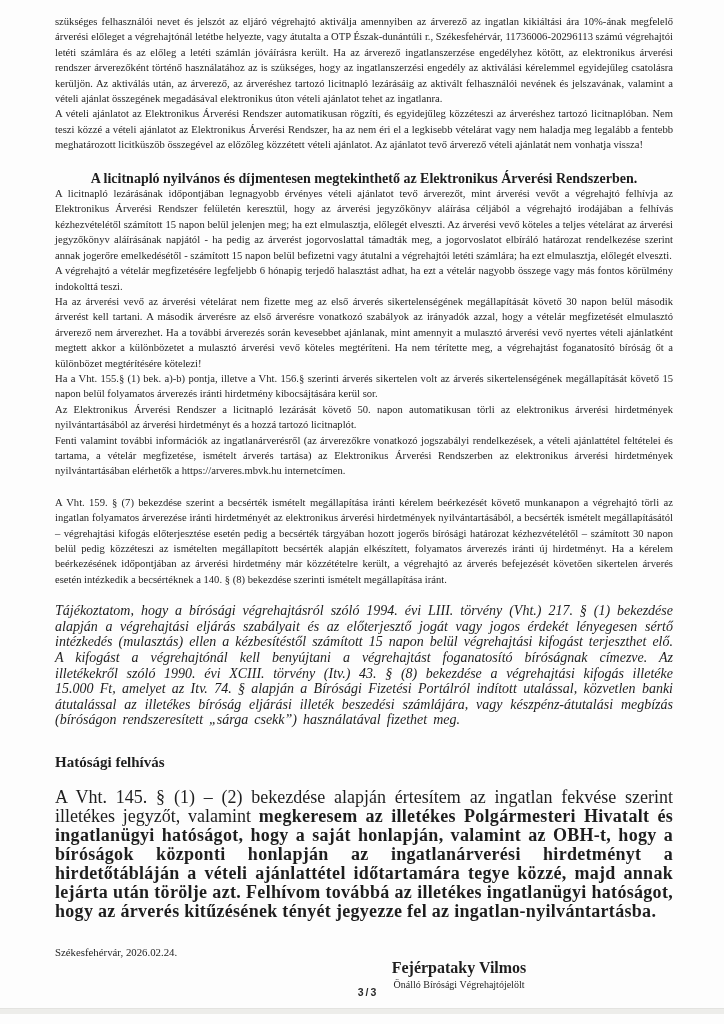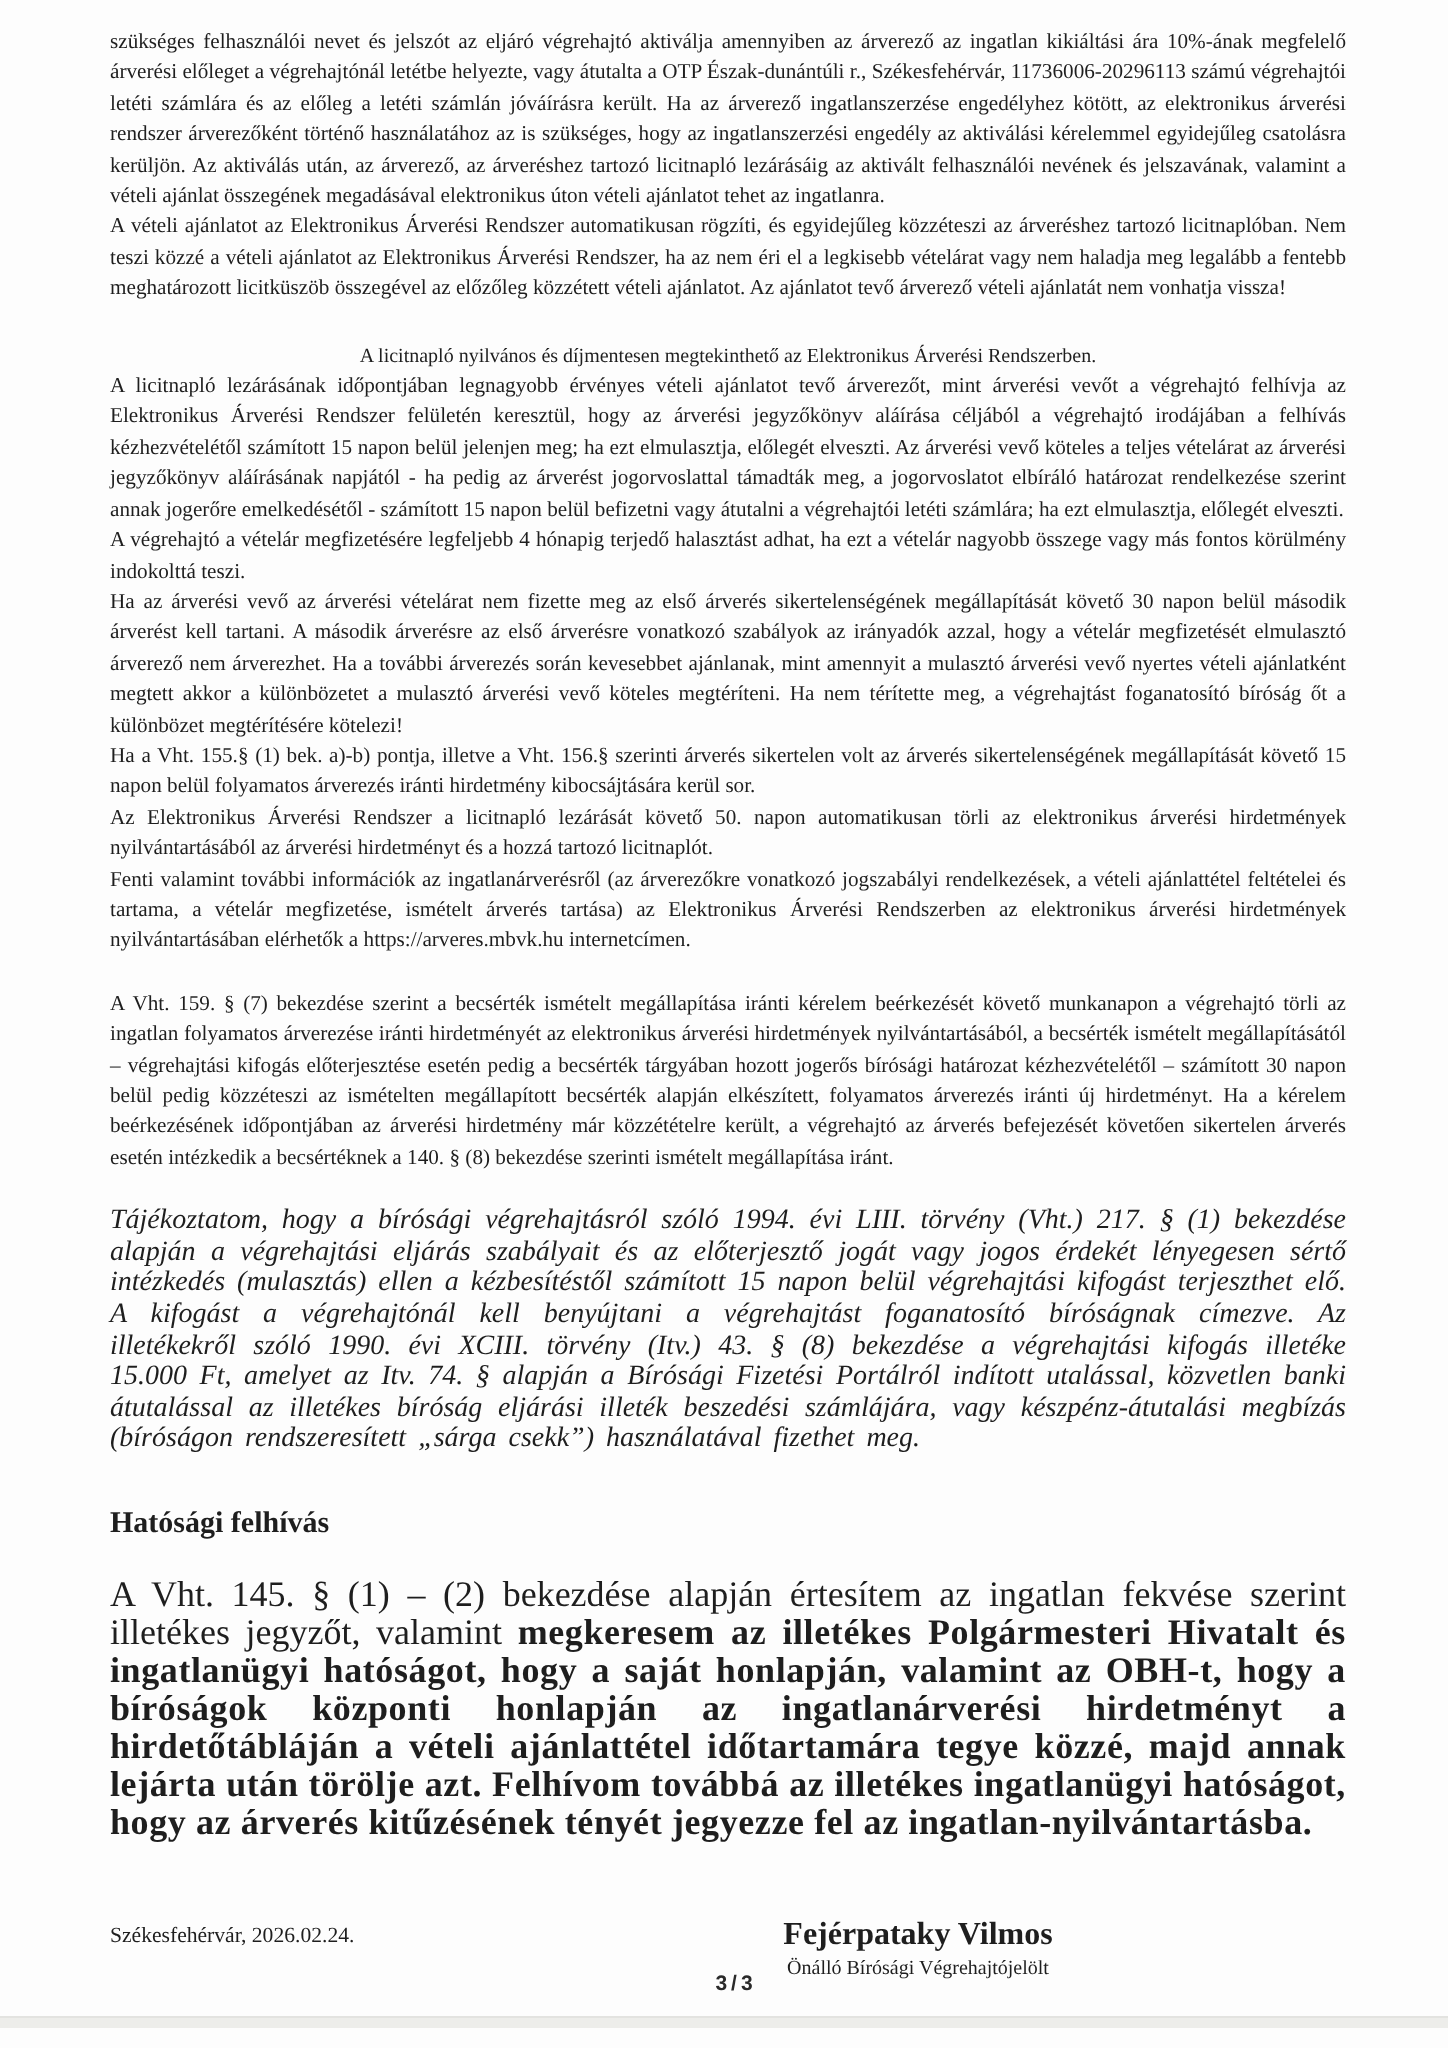--- a/index.html
+++ b/index.html
@@ -22,22 +22,22 @@
   .para {
     font-size: 10.6px;
     line-height: 15.4px;
     text-align: justify;
     margin: 0;
   }
   .para + .para { margin-top: 0; }
   .gap-sm { height: 16px; }
   .heading-inline {
     margin-top: 18px;
-    font-size: 10px;
-    font-weight: normal;
+    font-size: 14px;
+    font-weight: bold;
     text-align: center;
     line-height: 15.4px;
   }
   .italic-note {
     font-style: italic;
     font-size: 14px;
     line-height: 15.6px;
     text-align: justify;
     word-spacing: 2.5px;
   }
@@ -58,21 +58,21 @@
   }
   .sig-area {
     position: relative;
     margin-top: 25px;
     height: 70px;
     font-size: 10.8px;
   }
   .date-line {
     position: absolute;
     left: 0;
-    top: 16px;
+    top: 0;
   }
   .sig-block {
     position: absolute;
     left: 272px;
     top: 13px;
     width: 264px;
     text-align: center;
   }
   .sig-name {
     font-weight: bold;
@@ -109,21 +109,21 @@
 
 <div class="page">
   <div class="content">
 
     <p class="para">szükséges felhasználói nevet és jelszót az eljáró végrehajtó aktiválja amennyiben az árverező az ingatlan kikiáltási ára 10%-ának megfelelő árverési előleget a végrehajtónál letétbe helyezte, vagy átutalta a OTP Észak-dunántúli r., Székesfehérvár, 11736006-20296113 számú végrehajtói letéti számlára és az előleg a letéti számlán jóváírásra került. Ha az árverező ingatlanszerzése engedélyhez kötött, az elektronikus árverési rendszer árverezőként történő használatához az is szükséges, hogy az ingatlanszerzési engedély az aktiválási kérelemmel egyidejűleg csatolásra kerüljön. Az aktiválás után, az árverező, az árveréshez tartozó licitnapló lezárásáig az aktivált felhasználói nevének és jelszavának, valamint a vételi ajánlat összegének megadásával elektronikus úton vételi ajánlatot tehet az ingatlanra.</p>
     <p class="para">A vételi ajánlatot az Elektronikus Árverési Rendszer automatikusan rögzíti, és egyidejűleg közzéteszi az árveréshez tartozó licitnaplóban. Nem teszi közzé a vételi ajánlatot az Elektronikus Árverési Rendszer, ha az nem éri el a legkisebb vételárat vagy nem haladja meg legalább a fentebb meghatározott licitküszöb összegével az előzőleg közzétett vételi ajánlatot. Az ajánlatot tevő árverező vételi ajánlatát nem vonhatja vissza!</p>
 
     <div class="heading-inline">A licitnapló nyilvános és díjmentesen megtekinthető az Elektronikus Árverési Rendszerben.</div>
 
     <p class="para">A licitnapló lezárásának időpontjában legnagyobb érvényes vételi ajánlatot tevő árverezőt, mint árverési vevőt a végrehajtó felhívja az Elektronikus Árverési Rendszer felületén keresztül, hogy az árverési jegyzőkönyv aláírása céljából a végrehajtó irodájában a felhívás kézhezvételétől számított 15 napon belül jelenjen meg; ha ezt elmulasztja, előlegét elveszti. Az árverési vevő köteles a teljes vételárat az árverési jegyzőkönyv aláírásának napjától - ha pedig az árverést jogorvoslattal támadták meg, a jogorvoslatot elbíráló határozat rendelkezése szerint annak jogerőre emelkedésétől - számított 15 napon belül befizetni vagy átutalni a végrehajtói letéti számlára; ha ezt elmulasztja, előlegét elveszti.</p>
-    <p class="para">A végrehajtó a vételár megfizetésére legfeljebb 4 hónapig terjedő halasztást adhat, ha ezt a vételár nagyobb összege vagy más fontos körülmény indokolttá teszi.</p>
+    <p class="para">A végrehajtó a vételár megfizetésére legfeljebb 6 hónapig terjedő halasztást adhat, ha ezt a vételár nagyobb összege vagy más fontos körülmény indokolttá teszi.</p>
     <p class="para">Ha az árverési vevő az árverési vételárat nem fizette meg az első árverés sikertelenségének megállapítását követő 30 napon belül második árverést kell tartani. A második árverésre az első árverésre vonatkozó szabályok az irányadók azzal, hogy a vételár megfizetését elmulasztó árverező nem árverezhet. Ha a további árverezés során kevesebbet ajánlanak, mint amennyit a mulasztó árverési vevő nyertes vételi ajánlatként megtett akkor a különbözetet a mulasztó árverési vevő köteles megtéríteni. Ha nem térítette meg, a végrehajtást foganatosító bíróság őt a különbözet megtérítésére kötelezi!</p>
     <p class="para">Ha a Vht. 155.§ (1) bek. a)-b) pontja, illetve a Vht. 156.§ szerinti árverés sikertelen volt az árverés sikertelenségének megállapítását követő 15 napon belül folyamatos árverezés iránti hirdetmény kibocsájtására kerül sor.</p>
     <p class="para">Az Elektronikus Árverési Rendszer a licitnapló lezárását követő 50. napon automatikusan törli az elektronikus árverési hirdetmények nyilvántartásából az árverési hirdetményt és a hozzá tartozó licitnaplót.</p>
     <p class="para">Fenti valamint további információk az ingatlanárverésről (az árverezőkre vonatkozó jogszabályi rendelkezések, a vételi ajánlattétel feltételei és tartama, a vételár megfizetése, ismételt árverés tartása) az Elektronikus Árverési Rendszerben az elektronikus árverési hirdetmények nyilvántartásában elérhetők a https://arveres.mbvk.hu internetcímen.</p>
 
     <div class="gap-sm"></div>
 
     <p class="para">A Vht. 159. § (7) bekezdése szerint a becsérték ismételt megállapítása iránti kérelem beérkezését követő munkanapon a végrehajtó törli az ingatlan folyamatos árverezése iránti hirdetményét az elektronikus árverési hirdetmények nyilvántartásából, a becsérték ismételt megállapításától – végrehajtási kifogás előterjesztése esetén pedig a becsérték tárgyában hozott jogerős bírósági határozat kézhezvételétől – számított 30 napon belül pedig közzéteszi az ismételten megállapított becsérték alapján elkészített, folyamatos árverezés iránti új hirdetményt. Ha a kérelem beérkezésének időpontjában az árverési hirdetmény már közzétételre került, a végrehajtó az árverés befejezését követően sikertelen árverés esetén intézkedik a becsértéknek a 140. § (8) bekezdése szerinti ismételt megállapítása iránt.</p>
 
     <div class="gap-sm"></div>

